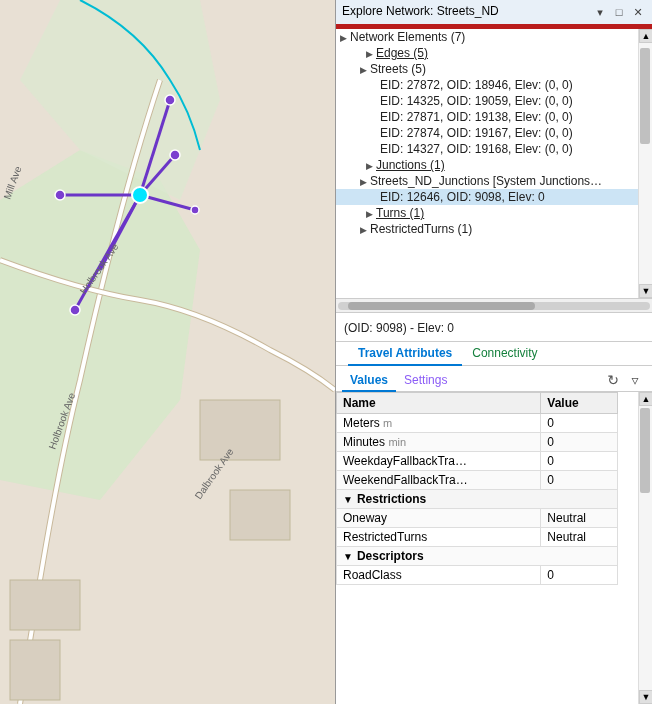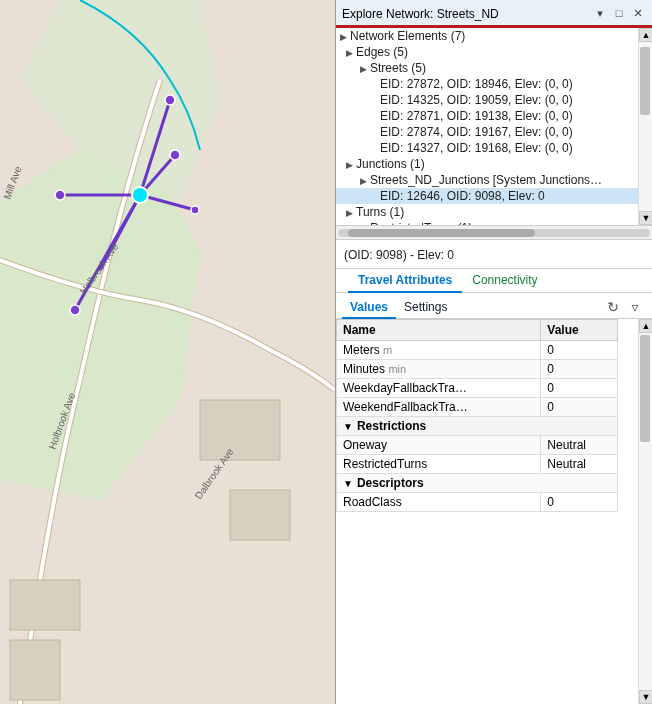--- a/index.html
+++ b/index.html
@@ -21,24 +21,24 @@
       height: 704px;
       display: flex;
       flex-direction: column;
       border-left: 1px solid #999;
       background: #fff;
     }
 
     
     #panel-header {
       background: #e8f0f8;
-      border-bottom: 3px solid #b91c1c;
+      border-bottom: 5px solid #b91c1c;
       padding: 4px 6px;
       display: flex;
-      align-items: flex-end;
+      align-items: flex-start;
       justify-content: space-between;
       min-height: 28px;
     }
 
     #panel-controls {
       display: flex;
       gap: 3px;
     }
 
     .panel-ctrl-btn {
@@ -60,21 +60,21 @@
       cursor: default;
       color: #222;
       font-size: 12px;
     }
 
     .tree-item.selected {
       background: #cce4f5;
     }
 
     .tree-indent-0 { padding-left: 4px; }
-    .tree-indent-1 { padding-left: 10px; }
+    .tree-indent-1 { padding-left: 30px; text-decoration: underline; }
     .tree-indent-2 { padding-left: 24px; }
     .tree-indent-3 { padding-left: 34px; }
 
     .tree-arrow {
       display: inline-block;
       width: 10px;
       font-size: 9px;
       color: #555;
     }
 
@@ -150,21 +150,21 @@
       border-bottom: 1px solid #ccc;
     }
 
     .subtab-btn {
       padding: 2px 8px;
       font-size: 12px;
       cursor: pointer;
       background: transparent;
       border: none;
       border-bottom: 2px solid transparent;
-      color: #0f172a;
+      color: #8b5cf6;
       margin-bottom: -1px;
     }
 
     .subtab-btn.active {
       border-bottom: 2px solid #0078d4;
       color: #0078d4;
       font-weight: 600;
     }
 
     .subtab-spacer { flex: 1; }
@@ -373,21 +373,21 @@
 
   <div id="panel-header">
     <span>Explore Network: Streets_ND</span>
     <div id="panel-controls">
       <button class="panel-ctrl-btn">▾</button>
       <button class="panel-ctrl-btn">□</button>
       <button class="panel-ctrl-btn">✕</button>
     </div>
   </div>
 
-  <div id="tree-wrapper" style="height:198px; border-bottom:1px solid #ccc;">
+  <div id="tree-wrapper" style="height:270px; border-bottom:1px solid #ccc;">
     <div id="tree-content" style="overflow:hidden; flex:1;">
     <div class="tree-item tree-indent-0"><span class="tree-arrow">▶</span><span>Network Elements (7)</span></div>
         <div class="tree-item tree-indent-1"><span class="tree-arrow">▶</span><span>Edges (5)</span></div>
         <div class="tree-item tree-indent-2"><span class="tree-arrow">▶</span><span>Streets (5)</span></div>
         <div class="tree-item tree-indent-3"><span class="tree-arrow"></span><span>EID: 27872, OID: 18946, Elev: (0, 0)</span></div>
         <div class="tree-item tree-indent-3"><span class="tree-arrow"></span><span>EID: 14325, OID: 19059, Elev: (0, 0)</span></div>
         <div class="tree-item tree-indent-3"><span class="tree-arrow"></span><span>EID: 27871, OID: 19138, Elev: (0, 0)</span></div>
         <div class="tree-item tree-indent-3"><span class="tree-arrow"></span><span>EID: 27874, OID: 19167, Elev: (0, 0)</span></div>
         <div class="tree-item tree-indent-3"><span class="tree-arrow"></span><span>EID: 14327, OID: 19168, Elev: (0, 0)</span></div>
         <div class="tree-item tree-indent-1"><span class="tree-arrow">▶</span><span>Junctions (1)</span></div>

